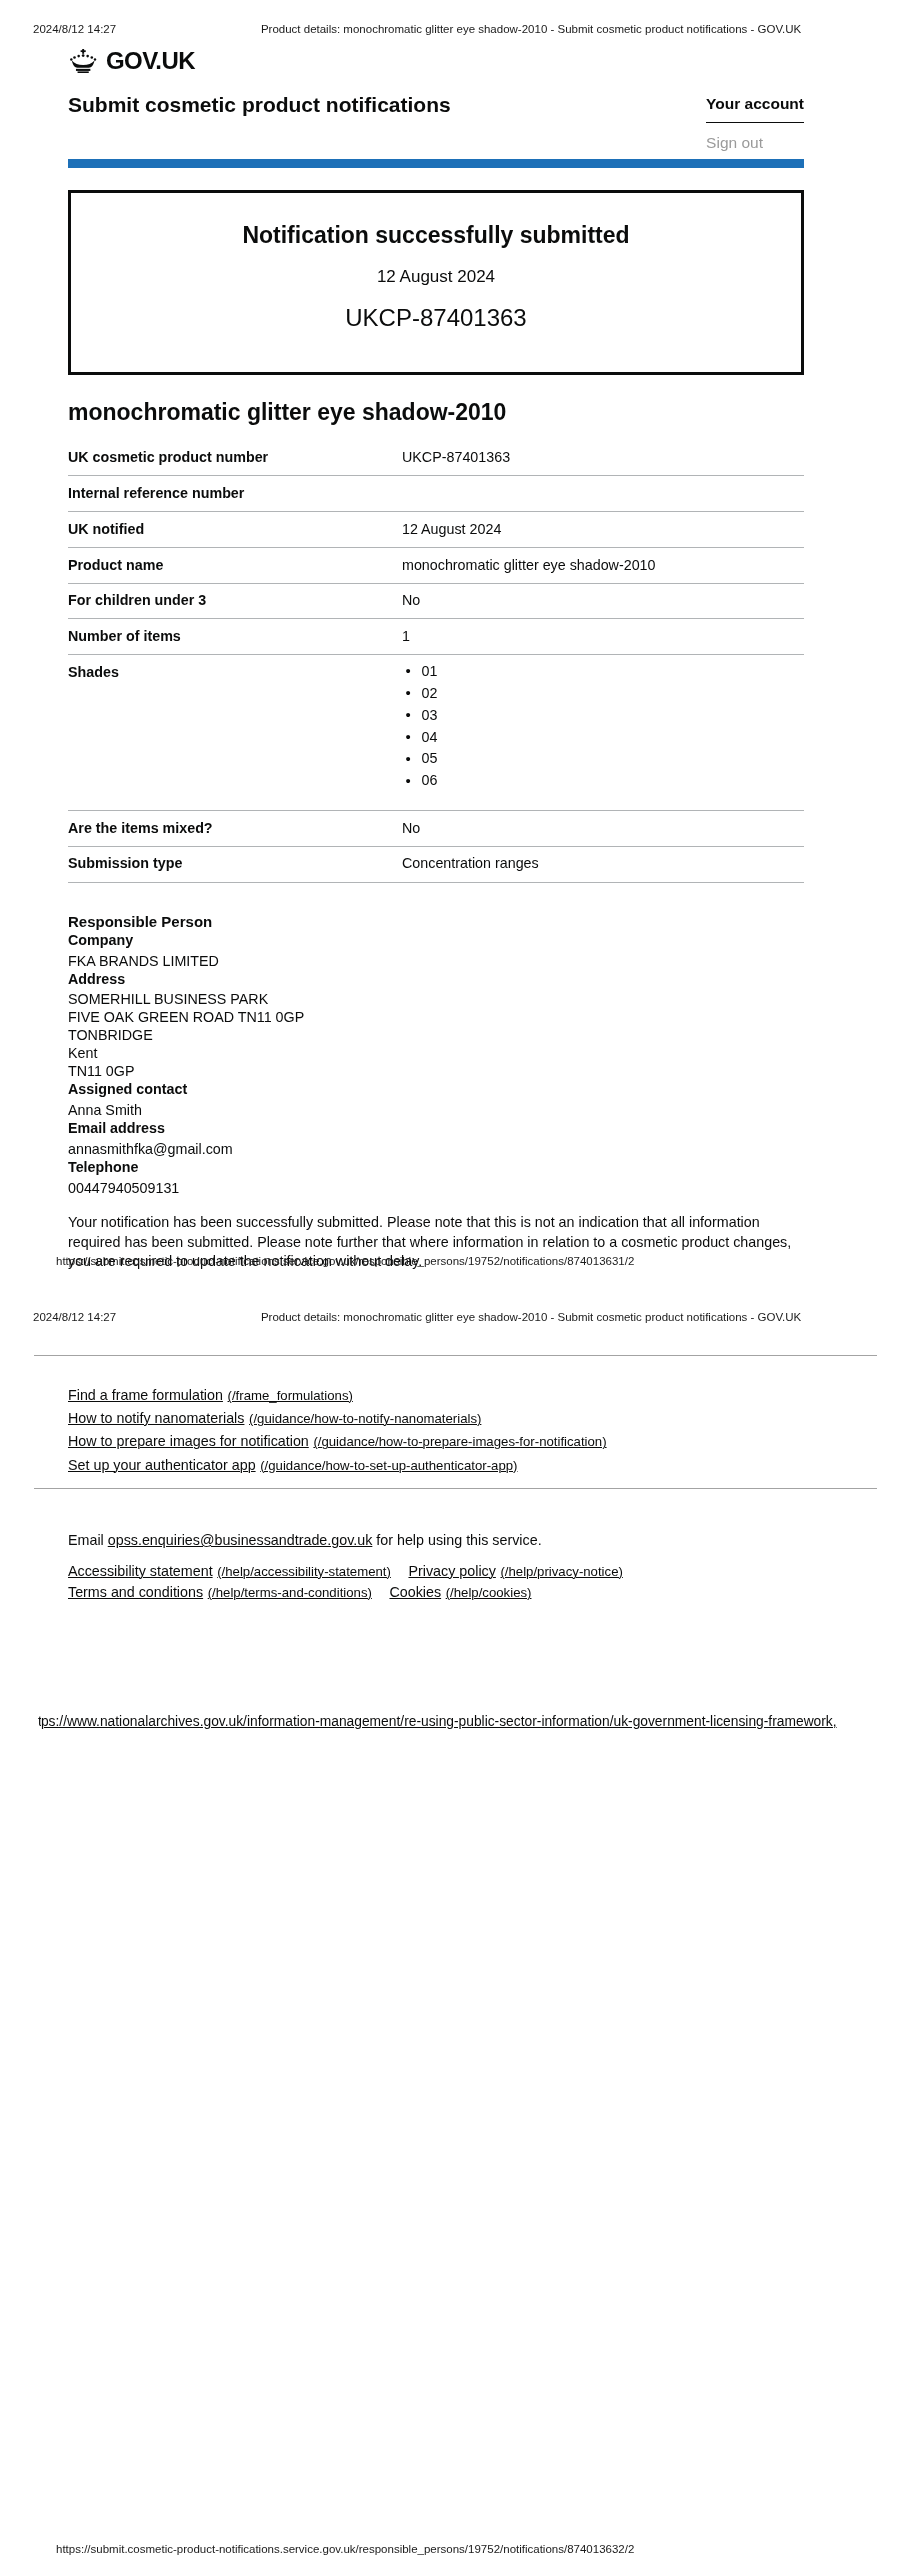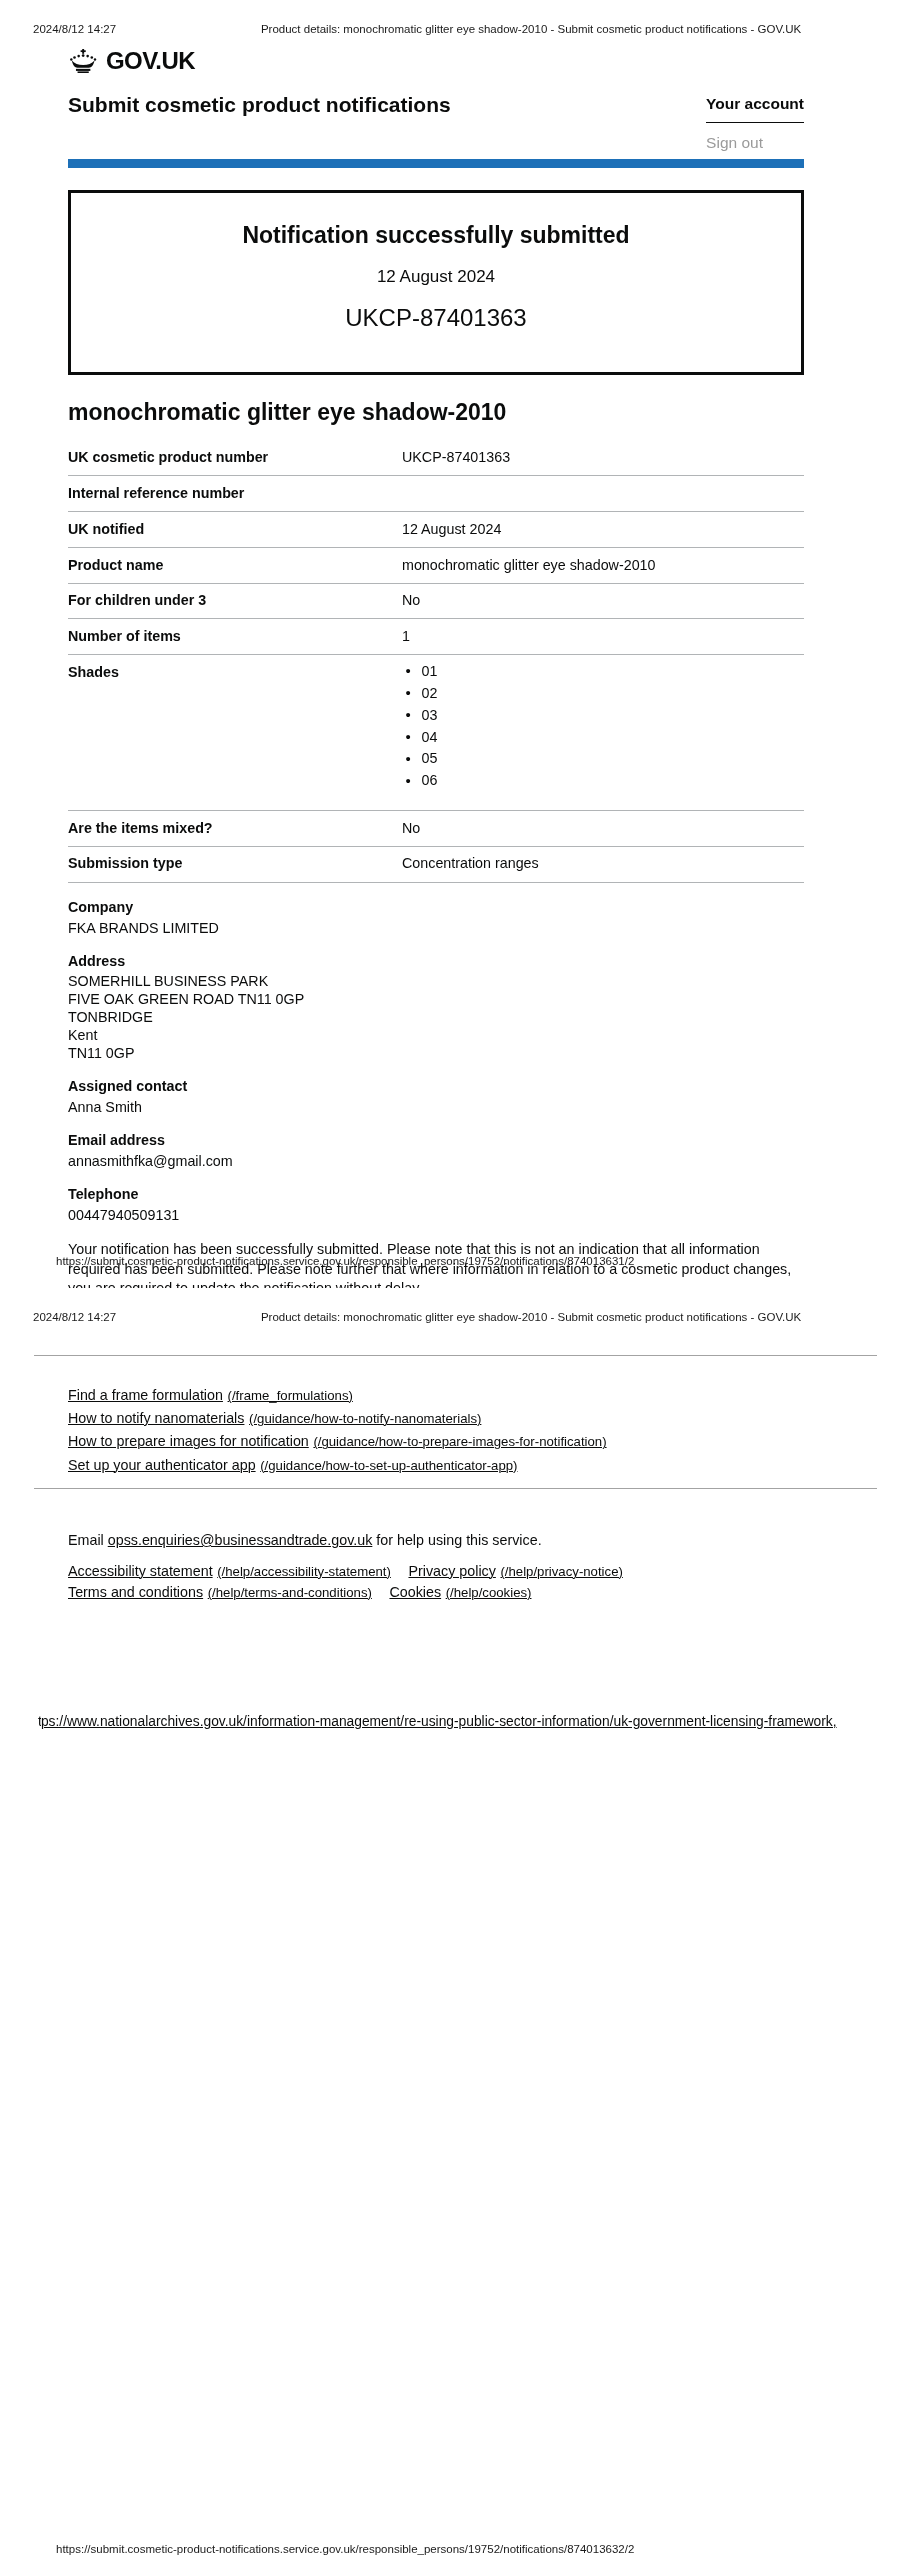--- a/index.html
+++ b/index.html
@@ -52,21 +52,21 @@
   .summary { margin-top: 13.8px; }
   .srow { display: flex; padding: 8.6px 0 9.2px; border-bottom: 1.1px solid #b1b4b6; }
   .srow-label { width: 334px; flex: none; font-size: 14.3px; font-weight: 700; line-height: 17px; }
   .srow-value { flex: 1; font-size: 14.3px; line-height: 17px; }
   ul.shades-list { list-style: none; }
   ul.shades-list li { position: relative; padding-left: 19.5px; margin-bottom: 6.9px; font-size: 14.3px; line-height: 15px; }
   ul.shades-list li:last-child { margin-bottom: 12.6px; }
   ul.shades-list li::before { content: "•"; position: absolute; left: 3.4px; top: -0.6px; font-size: 15px; }
 
   .rp-heading { margin-top: 30px; font-size: 15px; font-weight: 700; line-height: 18px; }
-  .field { margin-top: 15px; }
+  .field { }
   .field-label { font-size: 14.3px; font-weight: 700; line-height: 18px; }
   .field-value { font-size: 14.3px; line-height: 18px; margin-top: 2.9px; }
   .addr-line { font-size: 14.3px; line-height: 18px; }
   .disclaimer { margin-top: 16px; font-size: 14.3px; line-height: 19.5px; max-width: 746px; }
 
   
   .hr { position: absolute; left: 34px; right: 33px; border-top: 1.7px solid #a3a3a3; }
   .hr1 { top: 67px; }
   .hr2 { top: 200px; }
   .rel-links { position: absolute; left: 68px; top: 99px; }
@@ -176,20 +176,21 @@
         <div class="srow">
           <span class="srow-label">Are the items mixed?</span>
           <span class="srow-value">No</span>
         </div>
         <div class="srow">
           <span class="srow-label">Submission type</span>
           <span class="srow-value">Concentration ranges</span>
         </div>
       </div>
 
+      <h3 class="rp-heading">Responsible Person</h3>
 
       <div class="field">
         <div class="field-label">Company</div>
         <div class="field-value">FKA BRANDS LIMITED</div>
       </div>
 
       <div class="field">
         <div class="field-label">Address</div>
         <div class="field-value">
           <div class="addr-line">SOMERHILL BUSINESS PARK</div>

